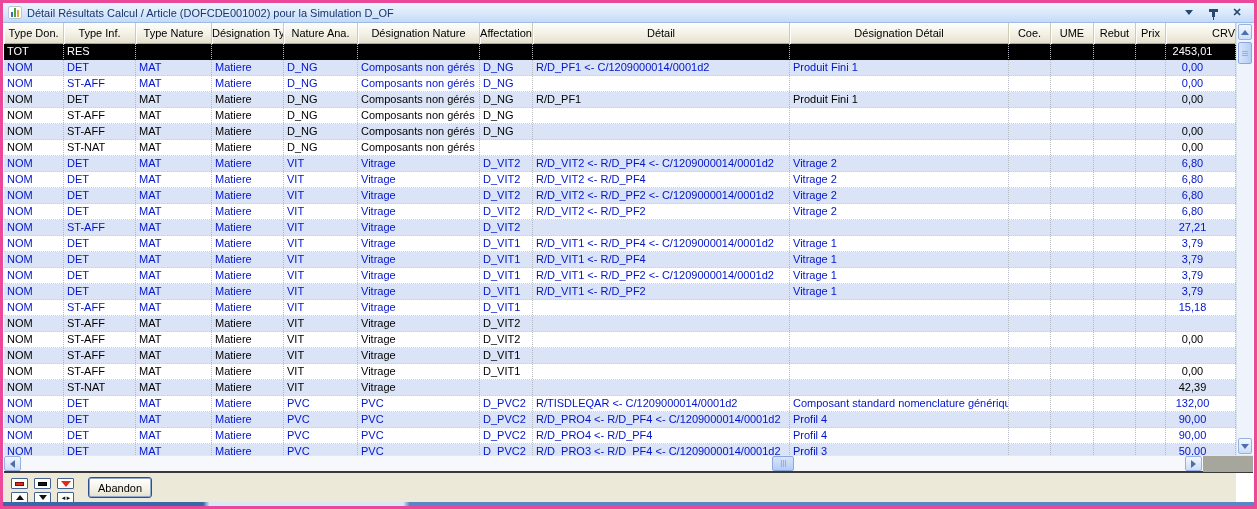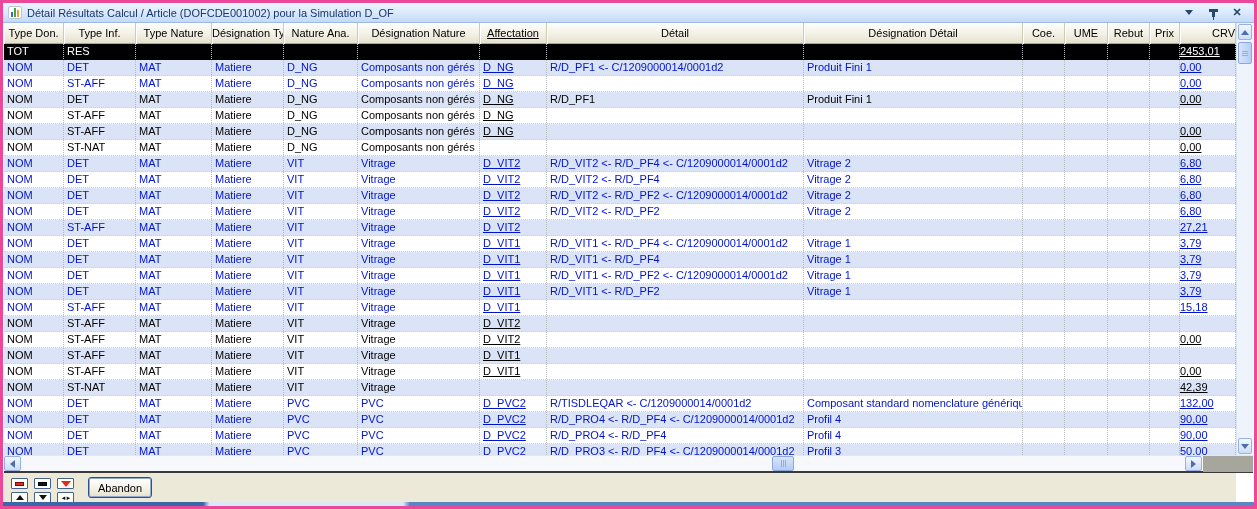--- a/index.html
+++ b/index.html
@@ -37,25 +37,25 @@
     box-shadow:inset 1px 1px 0 #ffffff; overflow:hidden; white-space:nowrap; font-size:11px; }
   .hcell.num { text-align:right; padding-right:0; }
   .grid-body { background:#fff; }
   .row { display:flex; height:16px; border-bottom:1px dotted #cfcfcf; background:#fff; }
   .row.alt { background:#dbe4f6; }
   .row.blue { color:#0014cc; }
   .row.black { color:#000; }
   .row.total, .row.total.alt { background:#000; color:#fff; border-bottom:1px solid #000; }
   .cell { height:15px; line-height:15px; padding-left:3px; border-right:1px dotted #b5bac2;
     overflow:hidden; white-space:nowrap; }
-  .cell.num { text-align:left; padding-right:16px; padding-left:0;text-decoration:underline; }
+  .cell.num { text-align:center; padding-right:16px; padding-left:0; }
 
   
   .col0{width:60px;} .col1{width:72px;} .col2{width:76px;} .col3{width:72px;} .col4{width:74px;}
-  .col5{width:122px;} .col6{width:67px;text-decoration:underline;} .col7{width:257px;} .col8{width:219px;} .col9{width:42px;}
+  .col5{width:122px;} .col6{width:53px;} .col7{width:257px;} .col8{width:219px;} .col9{width:42px;}
   .col10{width:43px;} .col11{width:42px;} .col12{width:30px;} .col13{flex:1;}
 
   
   .vscroll { width:17px; background:#eff3fb; border-left:1px solid #dbe2ef; position:relative; }
   .sbtn { position:absolute; left:1px; right:1px; height:16px;
     background:linear-gradient(180deg,#f3f8ff 0%,#cdddf8 100%);
     border:1px solid #96b2e0; border-radius:2px; display:flex; align-items:center; justify-content:center; }
   .sbtn.up { top:1px; } .sbtn.down { bottom:1px; }
   .tri-up-n { width:0;height:0;border-left:4px solid transparent;border-right:4px solid transparent;border-bottom:5px solid #4d6fa8; }
   .tri-down-n { width:0;height:0;border-left:4px solid transparent;border-right:4px solid transparent;border-top:5px solid #4d6fa8; }

